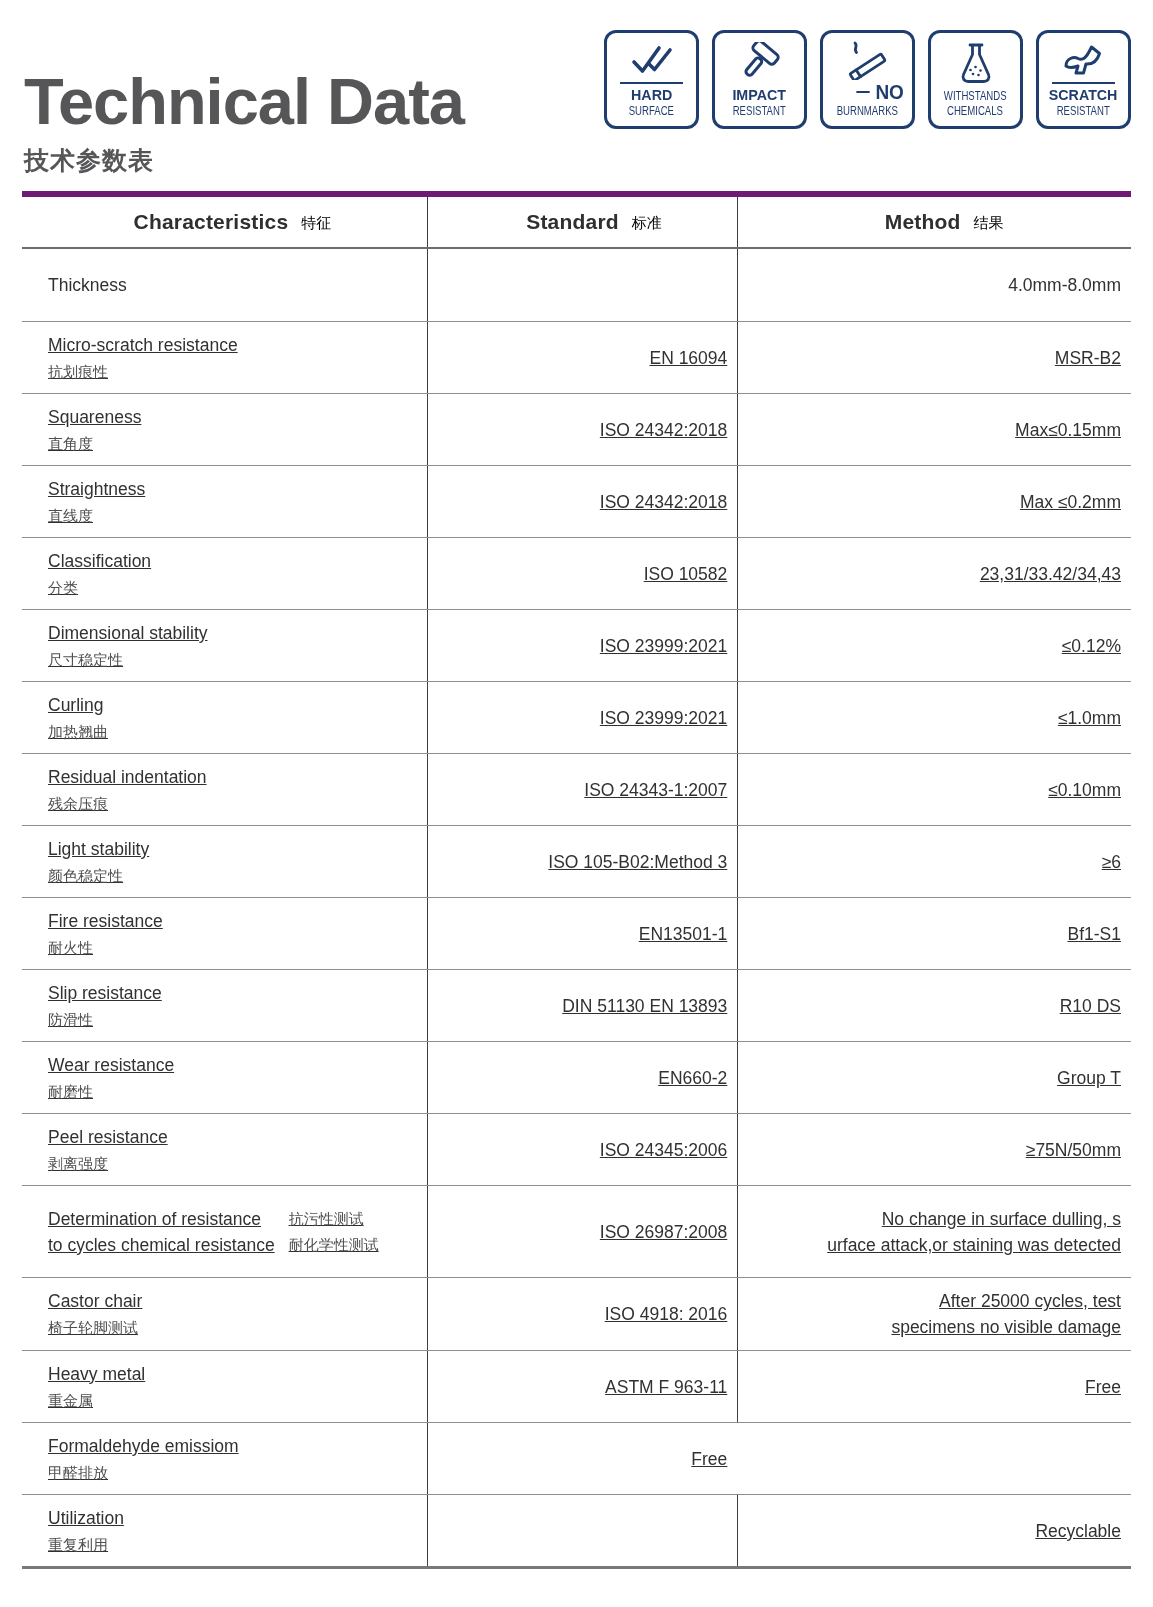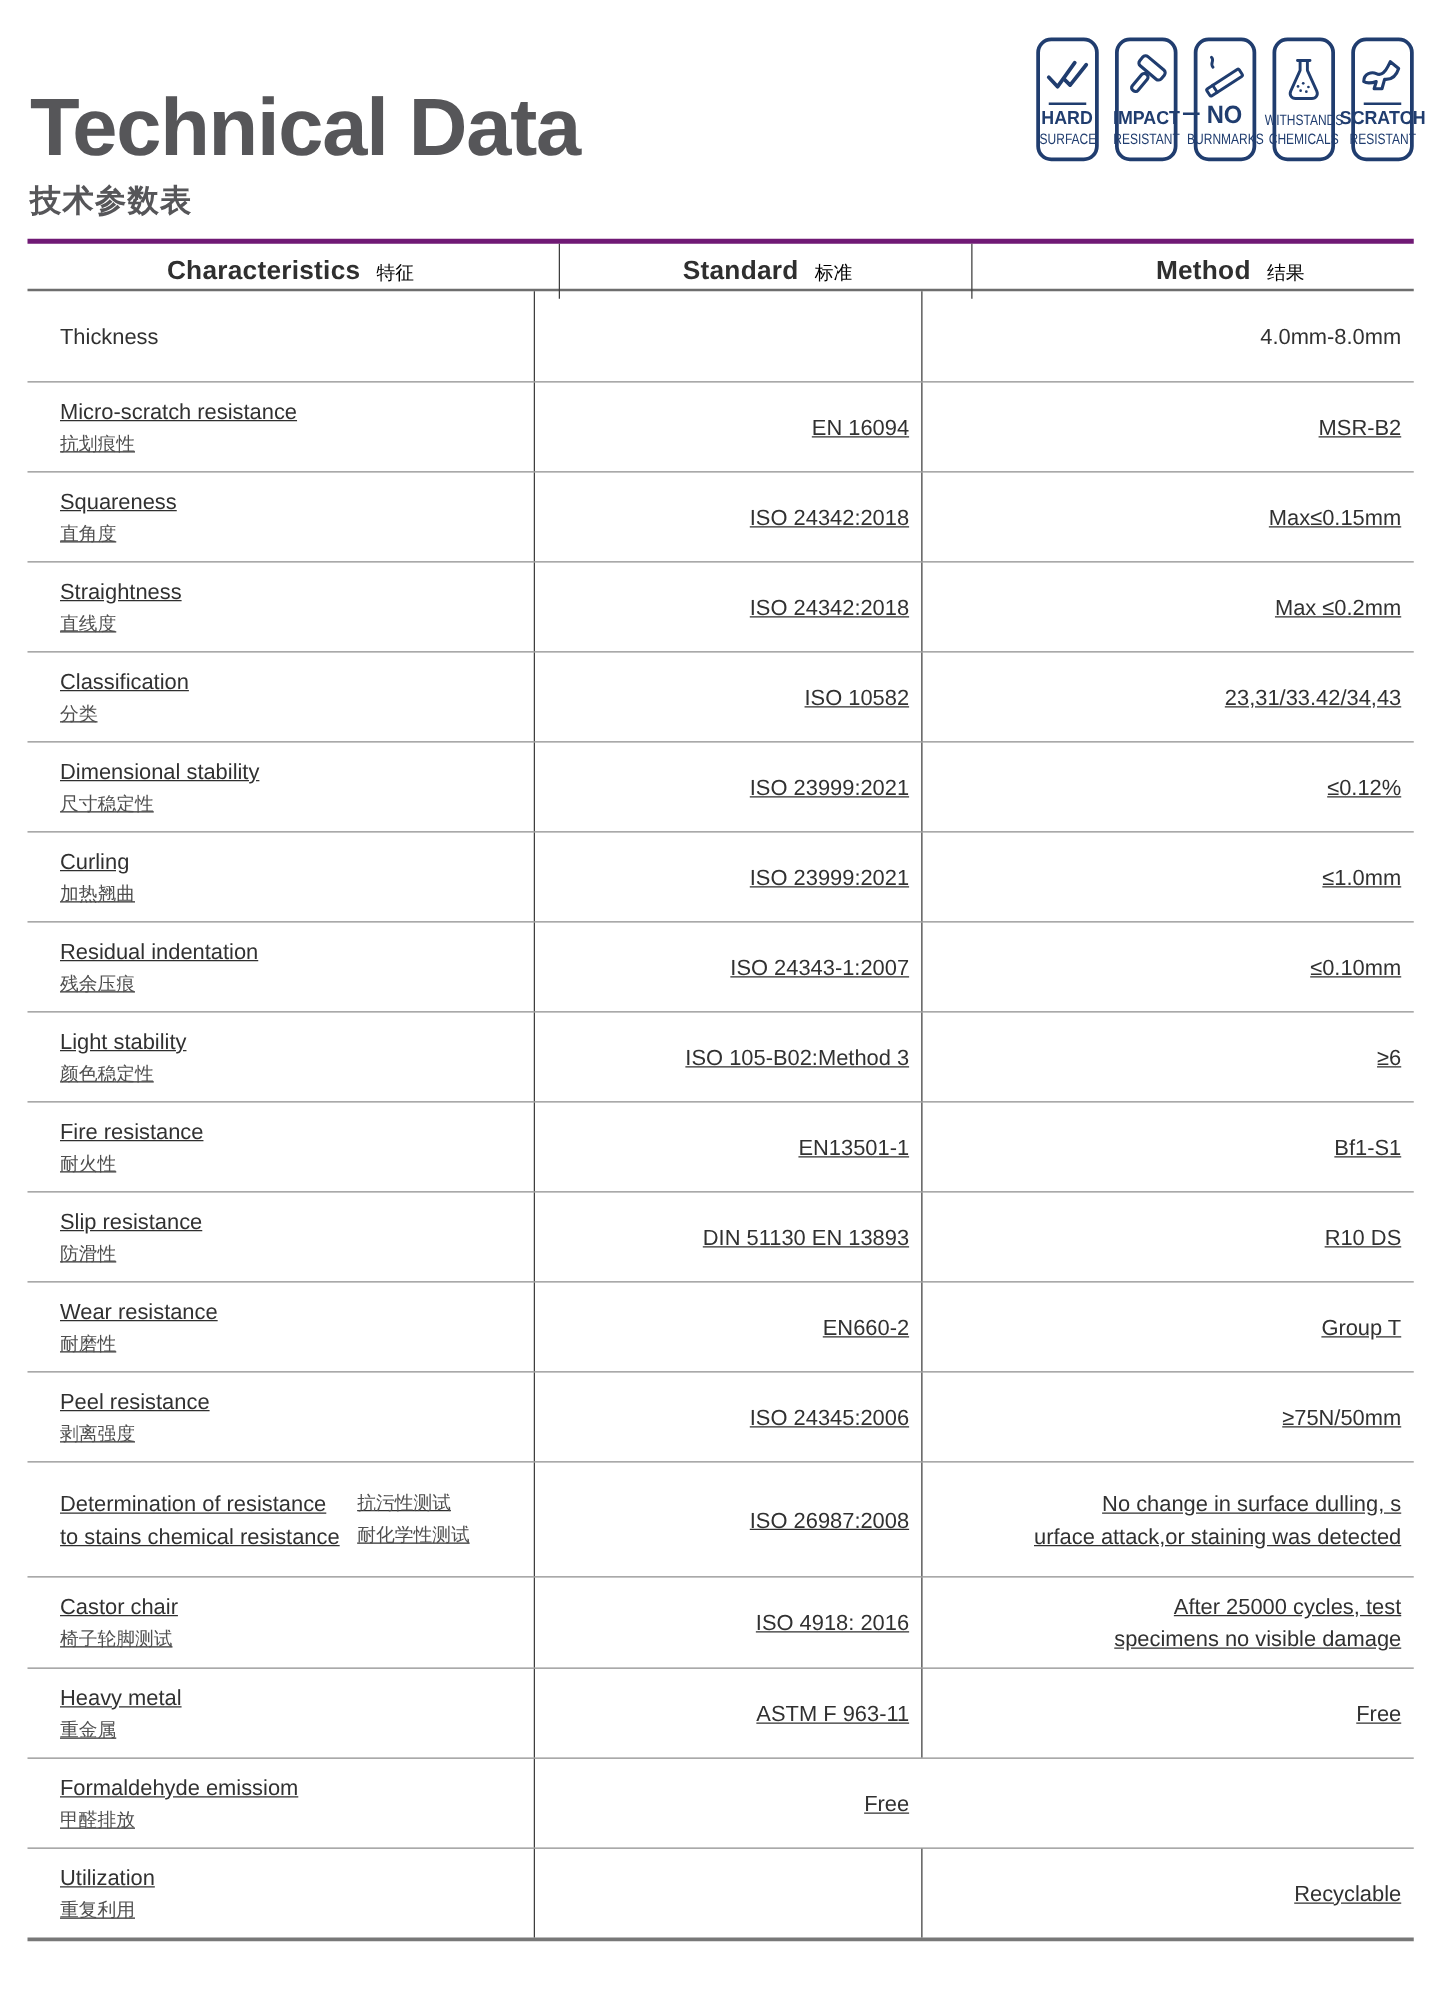--- a/index.html
+++ b/index.html
@@ -7,35 +7,35 @@
   body { font-family:"Liberation Sans","DejaVu Sans",sans-serif; color:#303030; }
   .page { width:1153px; height:1607px; background:#fff; padding:0 22px; overflow:hidden; position:relative; }
 
   
   .top { display:flex; justify-content:space-between; align-items:flex-start; padding-top:30px; }
   .title-block { margin-top:38px; padding-left:2px; }
   .page-title { font-size:65px; font-weight:800; color:#565659; letter-spacing:-1px; line-height:1.05; }
   .page-subtitle { font-size:25px; font-weight:700; color:#565659; margin-top:8px; letter-spacing:1px; }
 
   .badges { display:flex; gap:13px; margin-top:0; }
-  .badge { width:50px; height:99px; border:3px solid #203d6f; border-radius:12px; background:#fff;
+  .badge { width:95px; height:99px; border:3px solid #203d6f; border-radius:12px; background:#fff;
            display:flex; flex-direction:column; align-items:center; padding:7px 2px 8px 2px; }
   .bicon { flex:1; display:flex; align-items:center; justify-content:center; width:100%; }
   .bicon svg { display:block; }
   .bdiv { width:74%; border-top:2.5px solid #203d6f; margin:1px 0 2px 0; }
   .bl1 { font-size:15px; font-weight:800; color:#203d6f; line-height:1.15; white-space:nowrap; transform:scaleX(.95); }
   .bl2 { font-size:12px; font-weight:400; color:#203d6f; line-height:1.2; white-space:nowrap; transform:scaleX(.8); }
   .badge-no .bl1 { font-size:20px; align-self:flex-end; padding-right:5px; }
   .badge-no .bl1::before { content:""; display:inline-block; width:14px; border-top:2.5px solid #203d6f; margin-right:6px; vertical-align:.3em; }
   .badge-chem .bl1 { font-size:12px; font-weight:400; transform:scaleX(.8); }
 
   
   .ttable { margin-top:14px; border-bottom:3px solid #787878; }
   .trow { display:grid; grid-template-columns:36.5% 28% 35.5%; }
-  .thead { border-top:4px solid #701a75; border-bottom:2px solid #6e6e6e; height:42px;gap:20px; }
+  .thead { border-top:6px solid #701a75; border-bottom:2px solid #6e6e6e; height:58px; }
   .trow.data { min-height:72px; }
   .trow.data + .trow.data { border-top:1.5px solid #8d8d8d;text-decoration:underline; }
   .trow.row-side { min-height:92px; }
   .cell { display:flex; flex-direction:column; justify-content:center; padding:10px 10px 10px 26px; }
   .cell.c2, .cell.c3 { border-left:1.5px solid #3e3e3e; }
   .cell.c2 { padding-left:33px; }
   .cell.c3 { padding-left:29px; }
   .hcell { flex-direction:row; align-items:center; }
   .hen { font-size:21px; font-weight:700; color:#2f2f2f; letter-spacing:.2px; }
   .hzh { font-size:15px; color:#000000; margin-left:13px; padding-top:3px; }
@@ -335,21 +335,21 @@
     </div>
     <div class="cell c3">
       <div class="val">≥75N/50mm</div>
     </div>
   </div>
 
   <div class="trow data row-side">
     <div class="cell c1">
       <div class="char">
         <div class="en">Determination of resistance
-to stains chemical resistance</div>
+to cycles chemical resistance</div>
         <div class="zh">抗污性测试
 耐化学性测试</div>
       </div>
     </div>
     <div class="cell c2">
       <div class="val">ISO 26987:2008</div>
     </div>
     <div class="cell c3">
       <div class="val">No change in surface dulling, s
 urface attack,or staining was detected</div>

